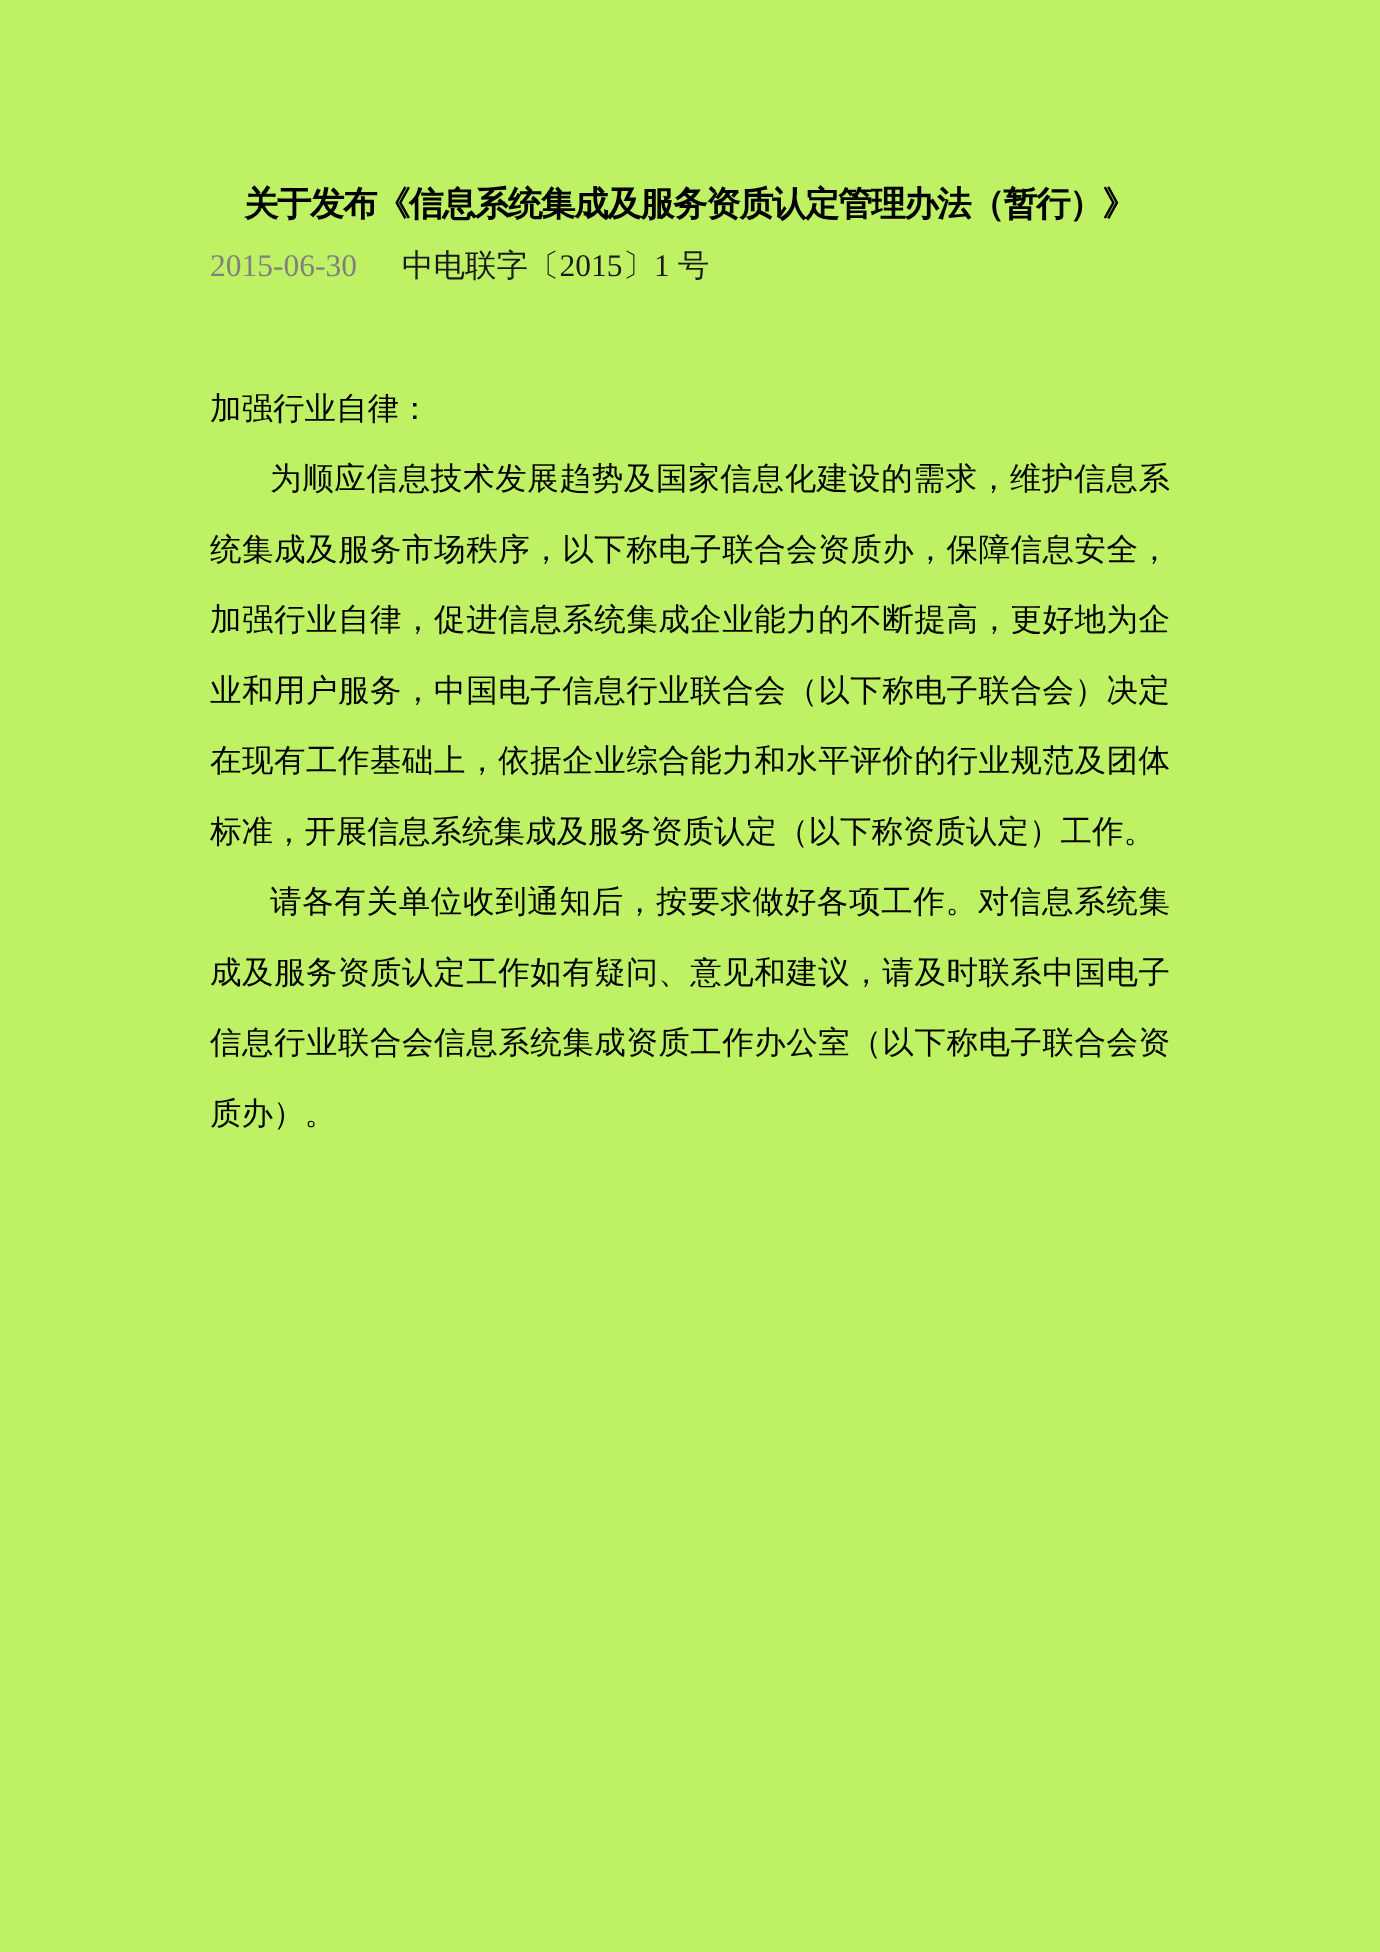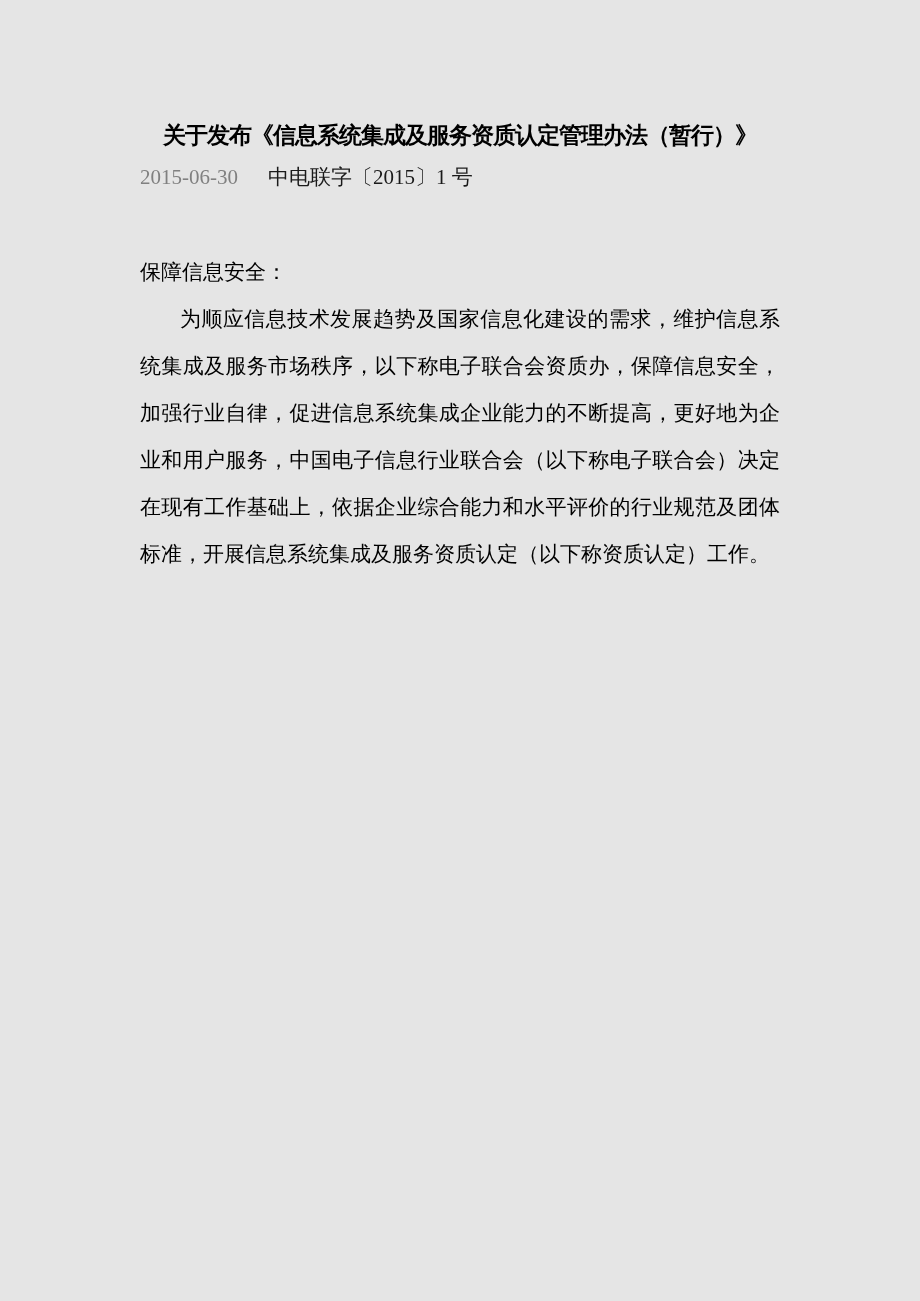--- a/index.html
+++ b/index.html
@@ -4,21 +4,21 @@
 <style>
   html, body {
     margin: 0;
     padding: 0;
     background: #ffffff;
   }
   .page {
     position: relative;
     width: 920px;
     height: 1301px;
-    background: #e5e5e5;
+    background: #bef264;
     overflow: hidden;
     font-family: "Liberation Serif", "DejaVu Serif", serif;
     color: #000000;
   }
   .doc {
     padding: 106px 140px 0 140px;
   }
   .title {
     margin: 0;
     font-size: 23px;
@@ -67,18 +67,19 @@
 
     <h1 class="title">
       <span class="title-line">关于发布《信息系统集成及服务资质认定管理办法（暂行）》</span>
     </h1>
 
     <div class="doc-info">
       <span class="date">2015-06-30</span><span class="doc-number">中电联字〔2015〕1 号</span>
     </div>
 
     <div class="body-text">
-      <p class="salutation">保障信息安全：</p>
+      <p class="salutation">加强行业自律：</p>
       <p class="para">为顺应信息技术发展趋势及国家信息化建设的需求，维护信息系统集成及服务市场秩序，以下称电子联合会资质办，保障信息安全，加强行业自律，促进信息系统集成企业能力的不断提高，更好地为企业和用户服务，中国电子信息行业联合会（以下称电子联合会）决定在现有工作基础上，依据企业综合能力和水平评价的行业规范及团体标准，开展信息系统集成及服务资质认定（以下称资质认定）工作。</p>
+      <p class="para">请各有关单位收到通知后，按要求做好各项工作。对信息系统集成及服务资质认定工作如有疑问、意见和建议，请及时联系中国电子信息行业联合会信息系统集成资质工作办公室（以下称电子联合会资质办）。</p>
     </div>
 
   </div>
 </div>
 
 </body></html>

